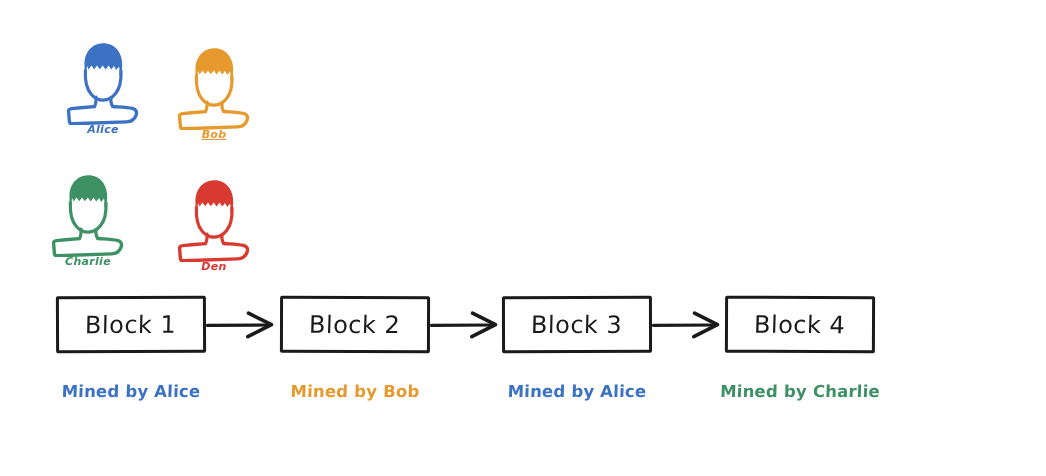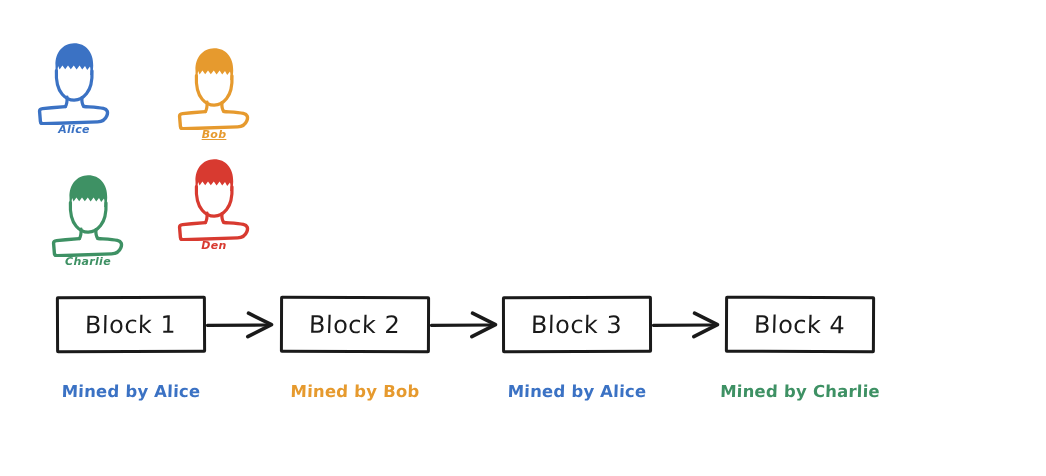--- a/index.html
+++ b/index.html
@@ -103,21 +103,21 @@
   .tilt-b { transform: rotate(0.2deg); }
   .tilt-c { transform: rotate(-0.15deg); }
   .tilt-d { transform: rotate(0.25deg); }
 </style>
 </head>
 <body>
 
 <div id="canvas">
 
   <div id="participants">
-      <div class="avatar" style="left: 28px; top: 33px;">
+      <div class="avatar" style="left: 57px; top: 33px;">
         <span class="glyph"><svg viewBox="0 0 92 92" width="92" height="92" aria-hidden="true">
             <path fill="#3b72c4" d="M27.5 32.5 C27 19.5 35 10.5 46 10.3 C57.5 10.1 65.6 19.2 65.2 32.6 C65.1 36.3 64.6 39.6 64.0 42.2 L62.2 42.0 C62.6 38.6 62.6 35.6 62.0 33.4 L59.2 36.9 L57.0 32.9 L54.2 36.6 L51.6 32.6 L48.6 36.4 L45.8 32.5 L42.8 36.3 L40.0 32.5 L37.2 36.2 L34.4 32.4 L31.6 36.6 L30.2 33.1 C29.5 35.5 29.4 38.7 29.7 42.1 L27.9 42.3 C27.4 39.5 27.6 35.9 27.5 32.5 Z"></path>
             <path fill="none" stroke="#3b72c4" stroke-width="3.2" stroke-linecap="round" d="M28.4 37.5 C27.9 47.5 29.6 56.0 34.2 61.2 C38.0 65.6 42.2 67.3 46.3 67.2 C50.6 67.1 55.0 65.1 58.6 60.6 C62.9 55.3 64.4 47.2 64.0 37.8"></path>
             <path fill="none" stroke="#3b72c4" stroke-width="3.2" stroke-linecap="round" d="M39.0 64.2 C39.3 68.6 38.9 71.5 37.3 73.6 M54.0 64.6 C53.6 68.8 54.2 71.4 55.8 73.4"></path>
             <path fill="none" stroke="#3b72c4" stroke-width="3.4" stroke-linecap="round" stroke-linejoin="round" d="M37.4 73.6 C31.0 74.2 22.0 74.9 14.6 75.6 C12.4 75.8 11.4 76.6 11.6 78.6 L12.4 88.4 C12.5 90.2 13.4 90.9 15.4 90.8 L69.6 88.9 C74.4 88.7 77.4 86.4 78.9 82.6 C80.3 79.0 79.3 76.3 75.4 75.4 C70.0 74.2 62.0 74.0 55.9 73.5"></path>
           </svg></span>
         <span class="name" style="color: rgb(59, 114, 196);">Alice</span>
       </div>
       <div class="avatar" style="left: 168px; top: 38px;">
         <span class="glyph"><svg viewBox="0 0 92 92" width="92" height="92" aria-hidden="true">
@@ -130,21 +130,21 @@
       </div>
       <div class="avatar" style="left: 42px; top: 165px;">
         <span class="glyph"><svg viewBox="0 0 92 92" width="92" height="92" aria-hidden="true">
             <path fill="#3e9164" d="M27.5 32.5 C27 19.5 35 10.5 46 10.3 C57.5 10.1 65.6 19.2 65.2 32.6 C65.1 36.3 64.6 39.6 64.0 42.2 L62.2 42.0 C62.6 38.6 62.6 35.6 62.0 33.4 L59.2 36.9 L57.0 32.9 L54.2 36.6 L51.6 32.6 L48.6 36.4 L45.8 32.5 L42.8 36.3 L40.0 32.5 L37.2 36.2 L34.4 32.4 L31.6 36.6 L30.2 33.1 C29.5 35.5 29.4 38.7 29.7 42.1 L27.9 42.3 C27.4 39.5 27.6 35.9 27.5 32.5 Z"></path>
             <path fill="none" stroke="#3e9164" stroke-width="3.2" stroke-linecap="round" d="M28.4 37.5 C27.9 47.5 29.6 56.0 34.2 61.2 C38.0 65.6 42.2 67.3 46.3 67.2 C50.6 67.1 55.0 65.1 58.6 60.6 C62.9 55.3 64.4 47.2 64.0 37.8"></path>
             <path fill="none" stroke="#3e9164" stroke-width="3.2" stroke-linecap="round" d="M39.0 64.2 C39.3 68.6 38.9 71.5 37.3 73.6 M54.0 64.6 C53.6 68.8 54.2 71.4 55.8 73.4"></path>
             <path fill="none" stroke="#3e9164" stroke-width="3.4" stroke-linecap="round" stroke-linejoin="round" d="M37.4 73.6 C31.0 74.2 22.0 74.9 14.6 75.6 C12.4 75.8 11.4 76.6 11.6 78.6 L12.4 88.4 C12.5 90.2 13.4 90.9 15.4 90.8 L69.6 88.9 C74.4 88.7 77.4 86.4 78.9 82.6 C80.3 79.0 79.3 76.3 75.4 75.4 C70.0 74.2 62.0 74.0 55.9 73.5"></path>
           </svg></span>
         <span class="name" style="color: rgb(62, 145, 100); text-align: center;">Charlie</span>
       </div>
-      <div class="avatar" style="left: 168px; top: 149px;">
+      <div class="avatar" style="left: 168px; top: 170px;">
         <span class="glyph"><svg viewBox="0 0 92 92" width="92" height="92" aria-hidden="true">
             <path fill="#d83a30" d="M27.5 32.5 C27 19.5 35 10.5 46 10.3 C57.5 10.1 65.6 19.2 65.2 32.6 C65.1 36.3 64.6 39.6 64.0 42.2 L62.2 42.0 C62.6 38.6 62.6 35.6 62.0 33.4 L59.2 36.9 L57.0 32.9 L54.2 36.6 L51.6 32.6 L48.6 36.4 L45.8 32.5 L42.8 36.3 L40.0 32.5 L37.2 36.2 L34.4 32.4 L31.6 36.6 L30.2 33.1 C29.5 35.5 29.4 38.7 29.7 42.1 L27.9 42.3 C27.4 39.5 27.6 35.9 27.5 32.5 Z"></path>
             <path fill="none" stroke="#d83a30" stroke-width="3.2" stroke-linecap="round" d="M28.4 37.5 C27.9 47.5 29.6 56.0 34.2 61.2 C38.0 65.6 42.2 67.3 46.3 67.2 C50.6 67.1 55.0 65.1 58.6 60.6 C62.9 55.3 64.4 47.2 64.0 37.8"></path>
             <path fill="none" stroke="#d83a30" stroke-width="3.2" stroke-linecap="round" d="M39.0 64.2 C39.3 68.6 38.9 71.5 37.3 73.6 M54.0 64.6 C53.6 68.8 54.2 71.4 55.8 73.4"></path>
             <path fill="none" stroke="#d83a30" stroke-width="3.4" stroke-linecap="round" stroke-linejoin="round" d="M37.4 73.6 C31.0 74.2 22.0 74.9 14.6 75.6 C12.4 75.8 11.4 76.6 11.6 78.6 L12.4 88.4 C12.5 90.2 13.4 90.9 15.4 90.8 L69.6 88.9 C74.4 88.7 77.4 86.4 78.9 82.6 C80.3 79.0 79.3 76.3 75.4 75.4 C70.0 74.2 62.0 74.0 55.9 73.5"></path>
           </svg></span>
         <span class="name" style="color: rgb(216, 58, 48);">Den</span>
       </div>
     </div>
 

